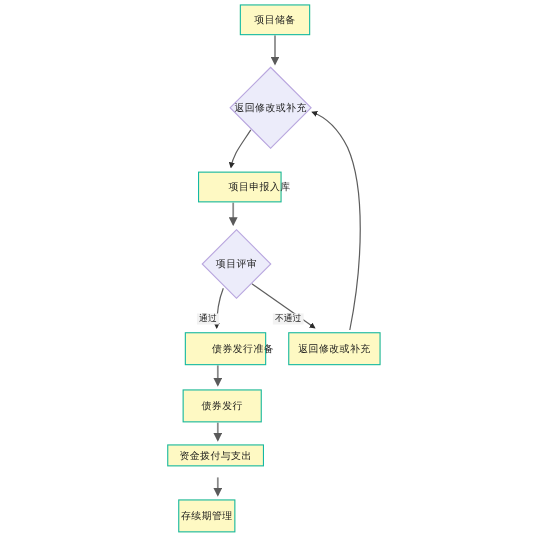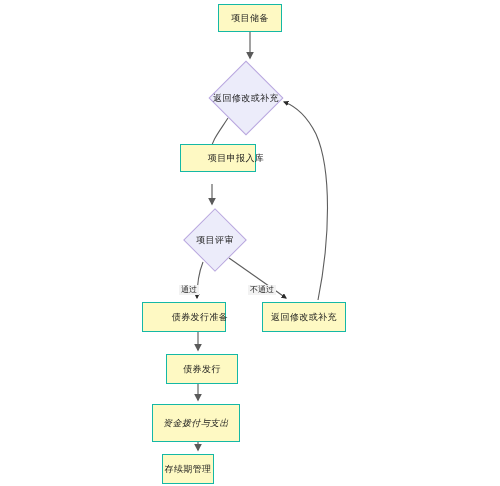--- a/index.html
+++ b/index.html
@@ -116,50 +116,50 @@
 
   <div class="node" style="left:218px; top:4px; width:64px; height:28px;">
     <span class="node-label">项目储备</span>
   </div>
 
   <div class="decision" style="left:204px; top:62px; width:84px; height:72px;">
     <span class="diamond-shape" style="width:53px; height:53px;"></span>
     <span class="node-label">返回修改或补充</span>
   </div>
 
-  <div class="node" style="left:180px; top:144px; width:76px; height:28px;padding-left:36px;">
+  <div class="node" style="left:180px; top:156px; width:76px; height:28px;padding-left:36px;">
     <span class="node-label">项目申报入库</span>
   </div>
 
   <div class="decision" style="left:182px; top:208px; width:66px; height:64px;">
     <span class="diamond-shape" style="width:45px; height:45px;"></span>
     <span class="node-label">项目评审</span>
   </div>
 
   <div class="edge-label" style="left:179px; top:273px;">
     <span>通过</span>
   </div>
 
   <div class="edge-label" style="left:248px; top:273px;">
     <span>不通过</span>
   </div>
 
-  <div class="node" style="left:142px; top:302px; width:84px; height:30px;padding-left:32px;">
+  <div class="node" style="left:168px; top:302px; width:74px; height:30px;padding-left:32px;">
     <span class="node-label">债券发行准备</span>
   </div>
 
   <div class="node" style="left:262px; top:302px; width:84px; height:30px;text-align:right;">
     <span class="node-label">返回修改或补充</span>
   </div>
 
   <div class="node" style="left:166px; top:354px; width:72px; height:30px;">
     <span class="node-label">债券发行</span>
   </div>
 
-  <div class="node" style="left:152px; top:404px; width:88px; height:38px;font-style:italic;">
+  <div class="node" style="left:152px; top:404px; width:88px; height:20px;">
     <span class="node-label">资金拨付与支出</span>
   </div>
 
   <div class="node" style="left:162px; top:454px; width:52px; height:30px;">
     <span class="node-label">存续期管理</span>
   </div>
 
 </div>
 
 </body></html>

